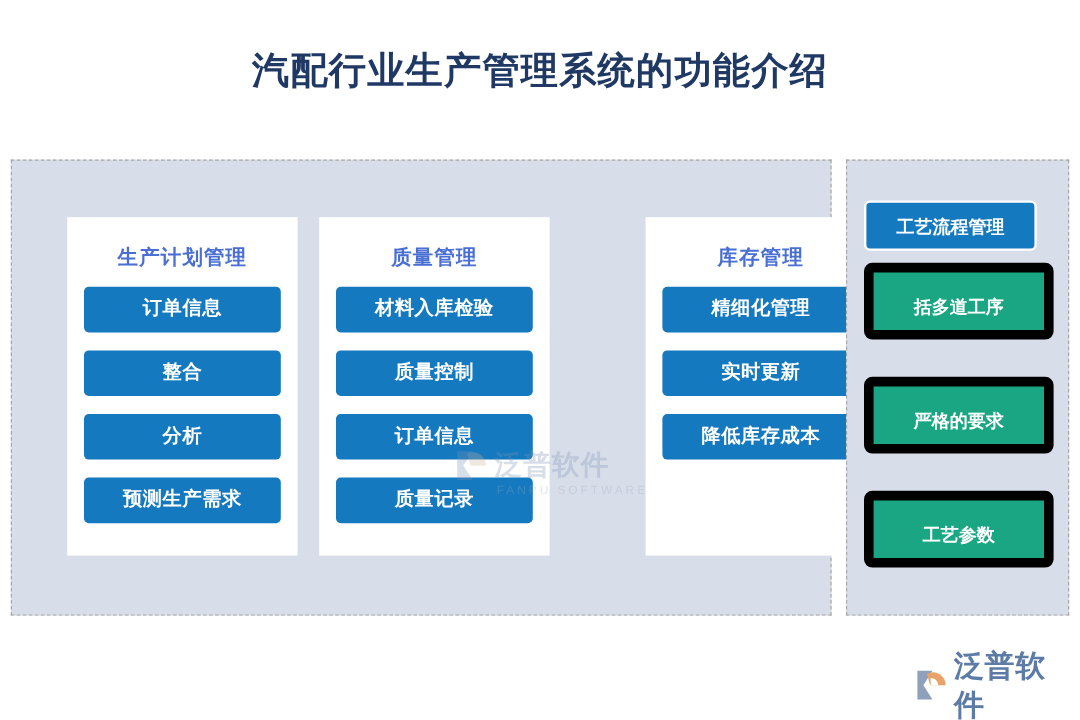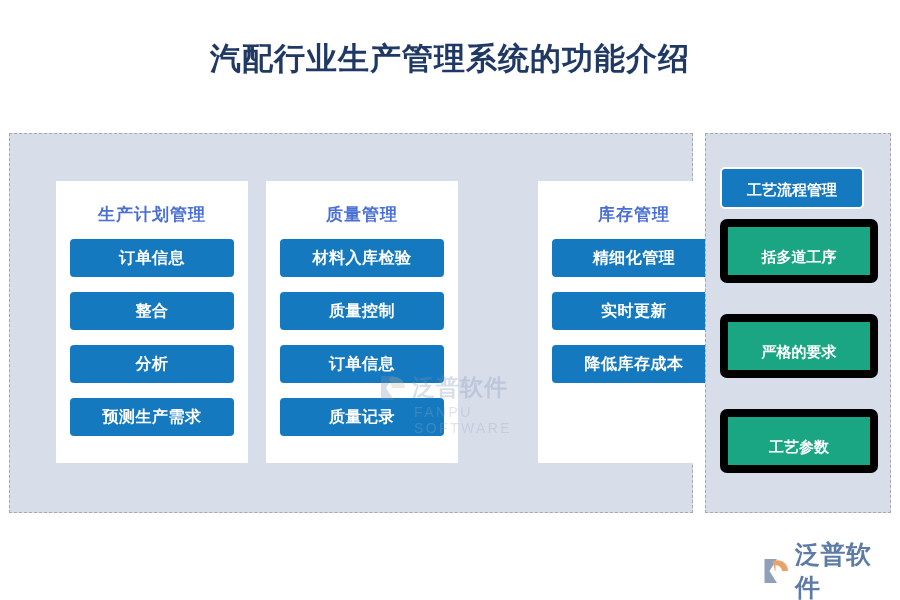--- a/index.html
+++ b/index.html
@@ -155,21 +155,21 @@
     flex: none;
   }
   .watermark-center .wm-name {
     font-size: 23px;
     font-weight: bold;
     color: #7f93b5;
     font-family: "Liberation Serif", "DejaVu Serif", serif;
     letter-spacing: 1px;
   }
   .watermark-center .wm-sub {
-    font-size: 14px;
+    font-size: 10px;
     color: #9aa8bd;
     letter-spacing: 2.4px;
     margin-left: 36px;
     margin-top: 1px;
     font-family: "Liberation Sans", sans-serif;
   }
 
   
   #brand-logo {
     position: absolute;

